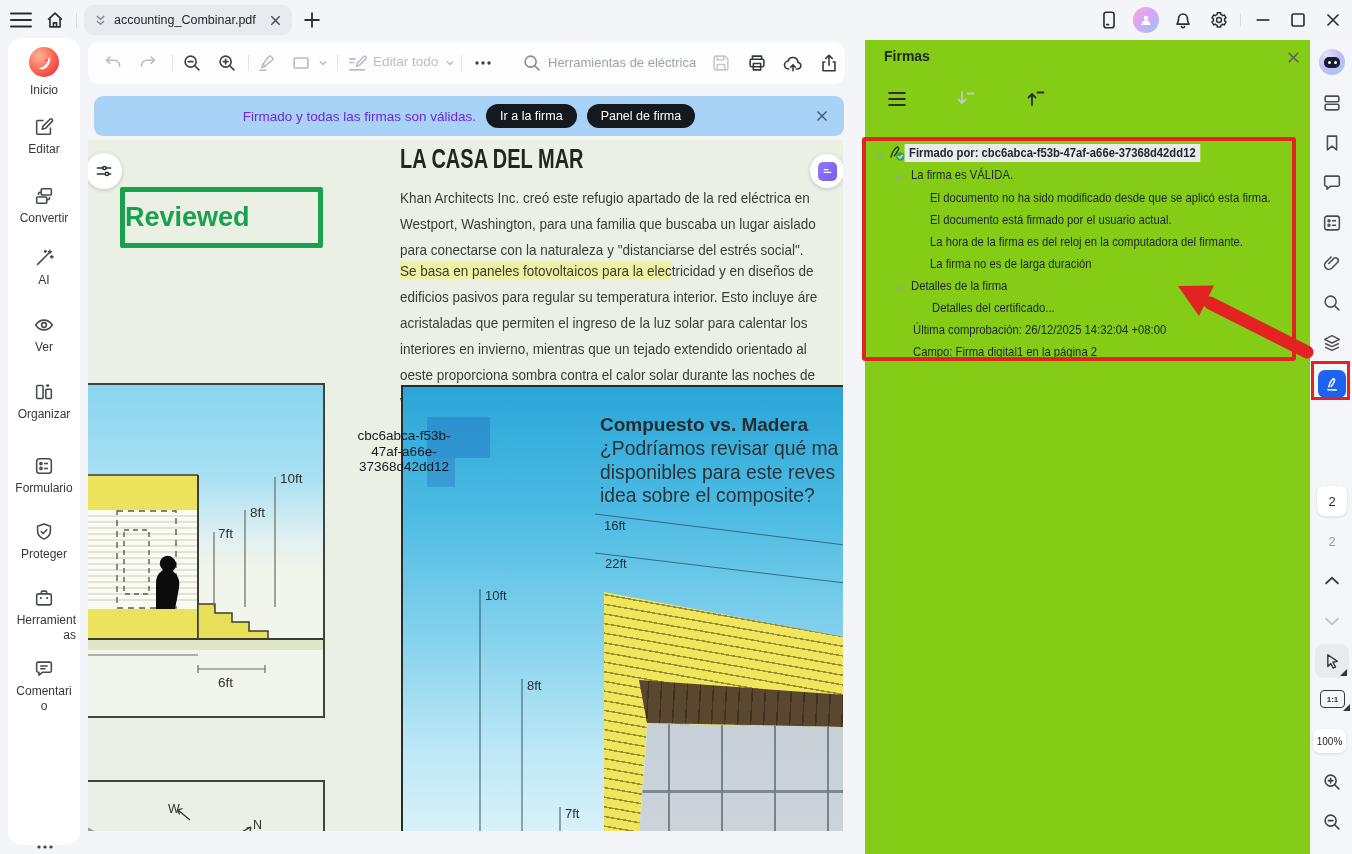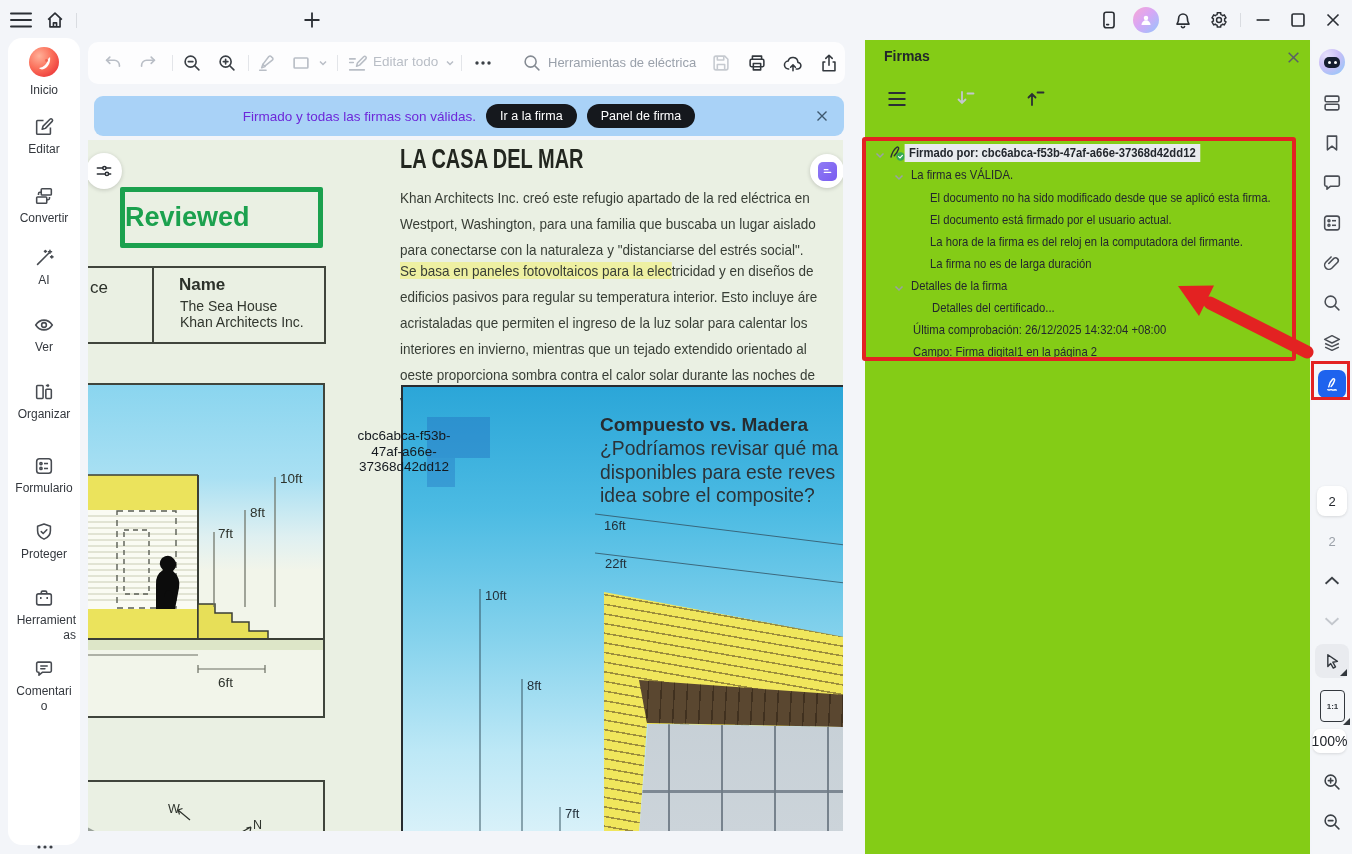--- a/index.html
+++ b/index.html
@@ -80,38 +80,47 @@
   .right-rail { position:absolute; left:1312px; top:40px; width:40px; height:814px; background:#f4f6f9; }
   .rico { position:absolute; left:9px; width:22px; height:22px; }
   .bot-circle { position:absolute; left:7px; top:9px; width:26px; height:26px; border-radius:50%;
                 background:radial-gradient(circle at 30% 25%, #e6e0fb, #c9bdf6 45%, #9fc6f9 80%, #b7d9fb); display:flex; align-items:center; justify-content:center; }
   .bot-face { width:16px; height:11px; border-radius:5px; background:#161d30; display:flex; align-items:center; justify-content:center; gap:3px; }
   .bot-eye { width:3px; height:3px; border-radius:50%; background:#fff; }
   .sig-btn { position:absolute; left:6px; top:330px; width:28px; height:28px; border-radius:7px; background:#1e63ee; display:flex; align-items:center; justify-content:center; }
   .page-box { position:absolute; left:5px; top:446px; width:30px; height:30px; background:#fff; border-radius:8px; box-shadow:0 1px 3px rgba(0,0,0,.12); display:flex; align-items:center; justify-content:center; font-size:13px; color:#23272d; }
   .page-total { position:absolute; left:0; top:494px; width:40px; text-align:center; font-size:13px; color:#9aa0a8; }
   .ptr-btn { position:absolute; left:3px; top:604px; width:34px; height:34px; background:#e9ebef; border-radius:8px; display:flex; align-items:center; justify-content:center; }
-  .zoom-box { position:absolute; left:1px; top:689px; width:33px; height:24px; background:#fff; border-radius:7px; box-shadow:0 1px 3px rgba(0,0,0,.12); display:flex; align-items:center; justify-content:center; font-size:14px; color:#23272d;text-align:center; }
+  .zoom-box { position:absolute; left:1px; top:689px; width:33px; height:24px; background:#fff; border-radius:7px; box-shadow:0 1px 3px rgba(0,0,0,.12); display:flex; align-items:center; justify-content:center; font-size:10px; color:#23272d;text-align:center; }
 </style>
 </head>
 <body>
 
 <div class="titlebar">
   <div class="abs" style="left:10px;top:12px;">
     <svg width="22" height="16" viewBox="0 0 22 16">
         <path d="M1 1.5h20M1 8h20M1 14.5h20" stroke="#2b2f35" stroke-width="2" fill="none" stroke-linecap="round"></path>
       </svg>
   </div>
   <div class="abs" style="left:44px;top:9px;">
     <svg width="22" height="22" viewBox="0 0 24 24" fill="none" stroke="#2b2f35" stroke-width="1.8" stroke-linejoin="round">
         <path d="M4.5 11.5 12 4.5l7.5 7M6.5 10v9.5h11V10"></path>
         <path d="M10.3 19.5v-4.4h3.4v4.4"></path>
       </svg>
   </div>
   <div class="vdiv" style="left:76px;top:13px;height:15px;"></div>
+  <div class="tab">
+    <svg width="13" height="13" viewBox="0 0 16 16" fill="none" stroke="#7c828c" stroke-width="1.7">
+        <path d="M3.5 2.5 8 6.5l4.5-4M3.5 8.5 8 12.5l4.5-4"></path>
+      </svg>
+    <span class="tab-title">accounting_Combinar.pdf</span>
+    <svg width="13" height="13" viewBox="0 0 14 14" stroke="#4a4e55" stroke-width="1.6">
+        <path d="M2.5 2.5l9 9M11.5 2.5l-9 9"></path>
+      </svg>
+  </div>
   <div class="abs" style="left:302px;top:10px;">
     <svg width="20" height="20" viewBox="0 0 20 20" stroke="#2b2f35" stroke-width="1.8">
         <path d="M10 2.5v15M2.5 10h15"></path>
       </svg>
   </div>
 
   <div class="abs" style="left:1098px;top:9px;">
     <svg width="22" height="22" viewBox="0 0 24 24" fill="none" stroke="#2b2f35" stroke-width="1.8">
         <rect x="6.5" y="3.5" width="11" height="17" rx="2.5"></rect>
         <path d="M9.5 17h2" stroke-linecap="round"></path>
@@ -350,29 +359,20 @@
 </div>
 
 <div class="page">
   <div class="stamp">
     <span class="stamp-text">Reviewed</span>
   </div>
   <div class="doc-heading">LA CASA DEL MAR</div>
   <div class="para" style="top:45px;">Khan Architects Inc. creó este refugio apartado de la red eléctrica en Westport, Washington, para una familia que buscaba un lugar aislado para conectarse con la naturaleza y "distanciarse del estrés social".</div>
   <div class="para" style="top:118px;"><span class="hl">Se basa en paneles fotovoltaicos para la elec</span><span>tricidad y en diseños de edificios pasivos para regular su temperatura interior. Esto incluye áre acristaladas que permiten el ingreso de la luz solar para calentar los interiores en invierno, mientras que un tejado extendido orientado al oeste proporciona sombra contra el calor solar durante las noches de verano.</span></div>
 
-  <div class="dtable">
-    <div class="cdiv"></div>
-    <div class="abs" style="left:20px;top:10px;font-size:17px;color:#2c312a;">ce</div>
-    <div class="abs" style="left:109px;top:7px;font-size:17px;font-weight:bold;color:#2c312a;">Name</div>
-    <div class="abs" style="left:110px;top:30px;font-size:14px;line-height:16px;color:#31362e;">
-      <div>The Sea House</div>
-      <div>Khan Architects Inc.</div>
-    </div>
-  </div>
 
   <div class="box1">
     <svg width="257" height="335" viewBox="0 0 257 335" style="position:absolute;left:0;top:0;">
       <rect x="0" y="90" width="128" height="35" fill="#ebe35c"></rect>
       <rect x="0" y="125" width="128" height="99" fill="#fafbf3"></rect>
       <g stroke="#c9ccb4" stroke-width="1">
         <path d="M0 131h128M0 137h128M0 143h128M0 149h128M0 155h128M0 161h128M0 167h128M0 173h128M0 179h128M0 185h128M0 191h128M0 197h128M0 203h128M0 209h128M0 215h128"></path>
       </g>
       <rect x="0" y="224" width="128" height="30" fill="#ebe35c"></rect>
       <path d="M128 90v164" stroke="#3a3e36" stroke-width="2"></path>
@@ -583,21 +583,21 @@
       </svg>
   </div>
   <div class="ptr-btn">
     <svg width="20" height="20" viewBox="0 0 24 24" fill="none" stroke="#33383e" stroke-width="1.7" stroke-linejoin="round">
         <path d="M7 4.5l11.5 8-5.5 1 3.2 5.5-2.6 1.5-3.2-5.5L7 18.5z"></path>
       </svg>
     <svg width="7" height="7" viewBox="0 0 7 7" style="position:absolute;right:2px;bottom:2px;">
         <path d="M7 0v7H0z" fill="#33383e"></path>
       </svg>
   </div>
-  <div class="abs" style="left:8px;top:650px;width:25px;height:32px;border:1.7px solid #33383e;border-radius:4px;display:flex;align-items:center;justify-content:center;font-size:8px;font-weight:bold;color:#33383e;">
+  <div class="abs" style="left:8px;top:650px;width:25px;height:18px;border:1.7px solid #33383e;border-radius:4px;display:flex;align-items:center;justify-content:center;font-size:8px;font-weight:bold;color:#33383e;">
     <span>1:1</span>
     <svg width="7" height="7" viewBox="0 0 7 7" style="position:absolute;right:-6px;bottom:-4px;">
         <path d="M7 0v7H0z" fill="#33383e"></path>
       </svg>
   </div>
   <div class="zoom-box">
       <span>100%</span>
     </div>
   <div class="rico" style="top:731px;">
     <svg width="22" height="22" viewBox="0 0 24 24" fill="none" stroke="#3b4046" stroke-width="1.7" stroke-linecap="round">

